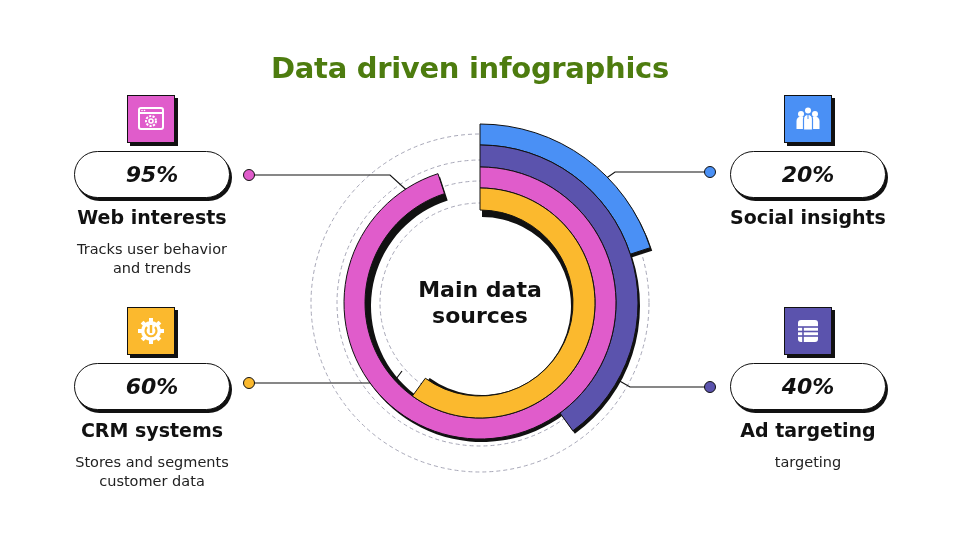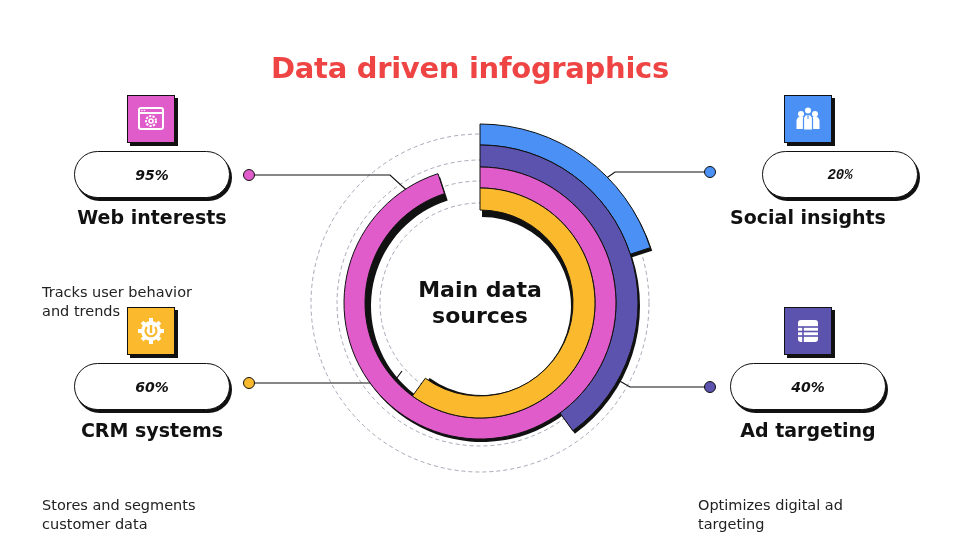--- a/index.html
+++ b/index.html
@@ -1,32 +1,32 @@
 <!DOCTYPE html>
 <html><head>
   <meta charset="utf-8">
   <style>
     html, body { margin: 0; padding: 0; background: #ffffff; }
     body { width: 960px; height: 540px; position: relative; overflow: hidden;
            font-family: "DejaVu Sans", sans-serif; color: #111111; }
     .title { position: absolute; left: 0; top: 51px; width: 940px; text-align: center;
-             font-size: 29px; font-weight: bold; letter-spacing: -0.3px; color: #ef4444; }
+             font-size: 29px; font-weight: bold; letter-spacing: -0.3px; color: #4d7c0f; }
     #chart { position: absolute; left: 0; top: 0; width: 960px; height: 540px; }
     .center-label { position: absolute; left: 400px; top: 277px; width: 160px; text-align: center;
                     font-size: 22px; font-weight: 600; line-height: 26px; color: #111; }
     .icon-box { position: absolute; width: 48px; height: 48px; border: 1px solid #111;
                 box-shadow: 3px 3px 0 #111; display: flex; align-items: center; justify-content: center;
                 box-sizing: border-box; }
     .icon-box svg { width: 30px; height: 30px; }
     .pill { position: absolute; width: 156px; height: 47px; border: 1.5px solid #111; border-radius: 24px;
             background: #fff; box-shadow: 2px 3px 0 #111; box-sizing: border-box;
             display: flex; align-items: center; justify-content: center;
-            font-size: 14px; font-style: italic; font-weight: 600; color: #111; }
+            font-size: 22px; font-style: italic; font-weight: 600; color: #111; }
     .label { position: absolute; width: 220px; text-align: center; font-size: 19px; font-weight: bold; color: #111; }
-    .desc { position: absolute; width: 220px; text-align: left; font-size: 14.5px; line-height: 19px; color: #222; margin-top: 43px; }
+    .desc { position: absolute; width: 220px; text-align: center; font-size: 14.5px; line-height: 19px; color: #222; }
   </style>
 </head>
 <body>
 
 <div class="title">Data driven infographics</div>
 
 <svg id="chart" viewBox="0 0 960 540" xmlns="http://www.w3.org/2000/svg">
   <g id="guides">
       <circle cx="480" cy="303" r="169" fill="none" stroke="#A8A8B8" stroke-width="1" stroke-dasharray="4 3"></circle>
       <circle cx="480" cy="303" r="143" fill="none" stroke="#A8A8B8" stroke-width="1" stroke-dasharray="4 3"></circle>
@@ -107,34 +107,33 @@
   <svg viewBox="0 0 30 30" fill="#fff">
       <circle cx="15" cy="6.5" r="3"></circle>
       <circle cx="8" cy="10" r="3"></circle>
       <circle cx="22" cy="10" r="3"></circle>
       <path d="M3.5 25 V17 a4.5 4.5 0 0 1 9 0 V25 Z"></path>
       <path d="M17.5 25 V17 a4.5 4.5 0 0 1 9 0 V25 Z"></path>
       <path d="M10.5 26 V15 a4.5 4.5 0 0 1 9 0 V26 Z" stroke="#4A90F5" stroke-width="1.2"></path>
       <line x1="15" y1="10" x2="15" y2="15" stroke="#4A90F5" stroke-width="1"></line>
     </svg>
 </div>
-<div class="pill" style="left:762px;top:151px;font-family:Liberation Mono, monospace;">20%</div>
+<div class="pill" style="left:730px;top:151px;">20%</div>
 <div class="label" style="left:698px;top:206px;">Social insights</div>
 <div class="desc" style="left:698px;top:240px;">
 </div>
 
 <div class="icon-box" id="ib-ad" style="left: 784px; top: 307px; background: rgb(91, 83, 173);">
   <svg viewBox="0 0 30 30">
       <rect x="5" y="4" width="20" height="22" rx="3" fill="#fff"></rect>
       <g stroke="#5B53AD" stroke-width="1.6">
         <line x1="5" y1="11" x2="25" y2="11"></line>
         <line x1="5" y1="15.5" x2="25" y2="15.5"></line>
         <line x1="5" y1="20" x2="25" y2="20"></line>
         <line x1="10" y1="11" x2="10" y2="26"></line>
       </g>
     </svg>
 </div>
 <div class="pill" style="left:730px;top:363px;">40%</div>
 <div class="label" style="left:698px;top:419px;">Ad targeting</div>
 <div class="desc" style="left:698px;top:453px;">
-  <div>Optimizes digital ad</div>
   <div>targeting</div>
 </div>
 
 </body></html>

